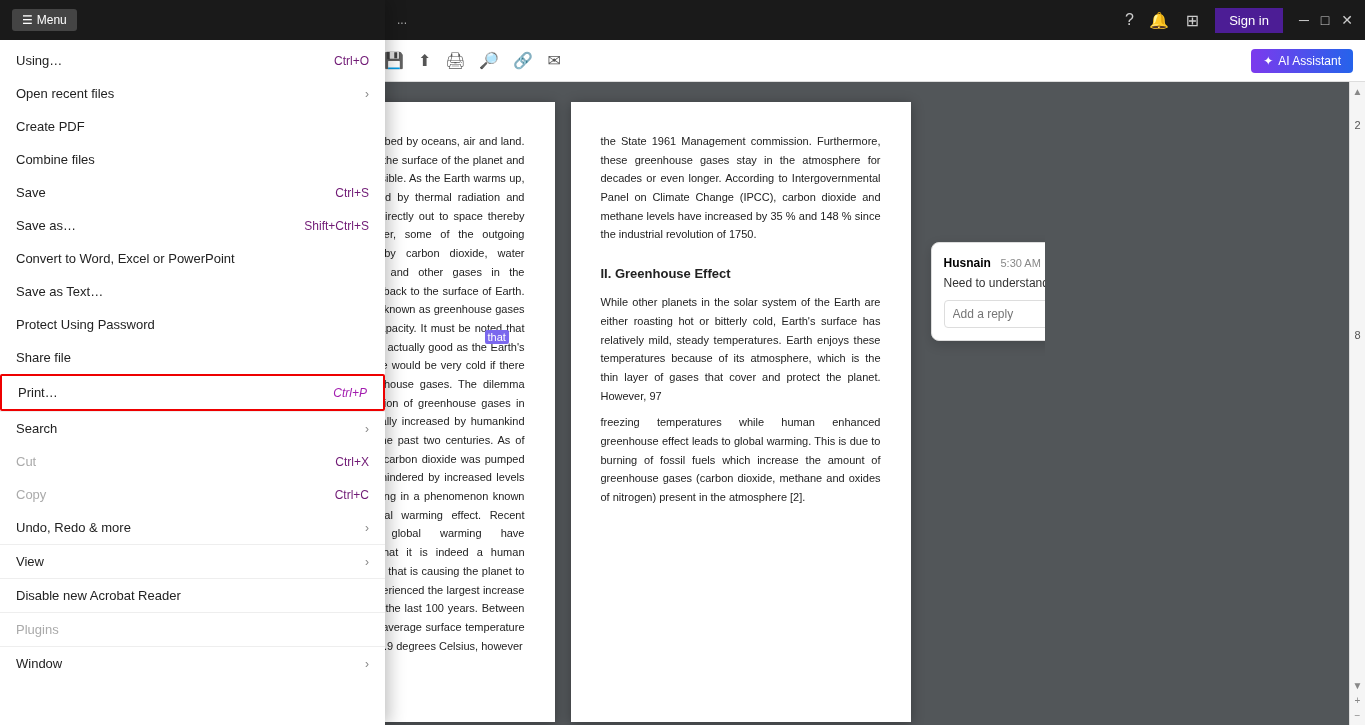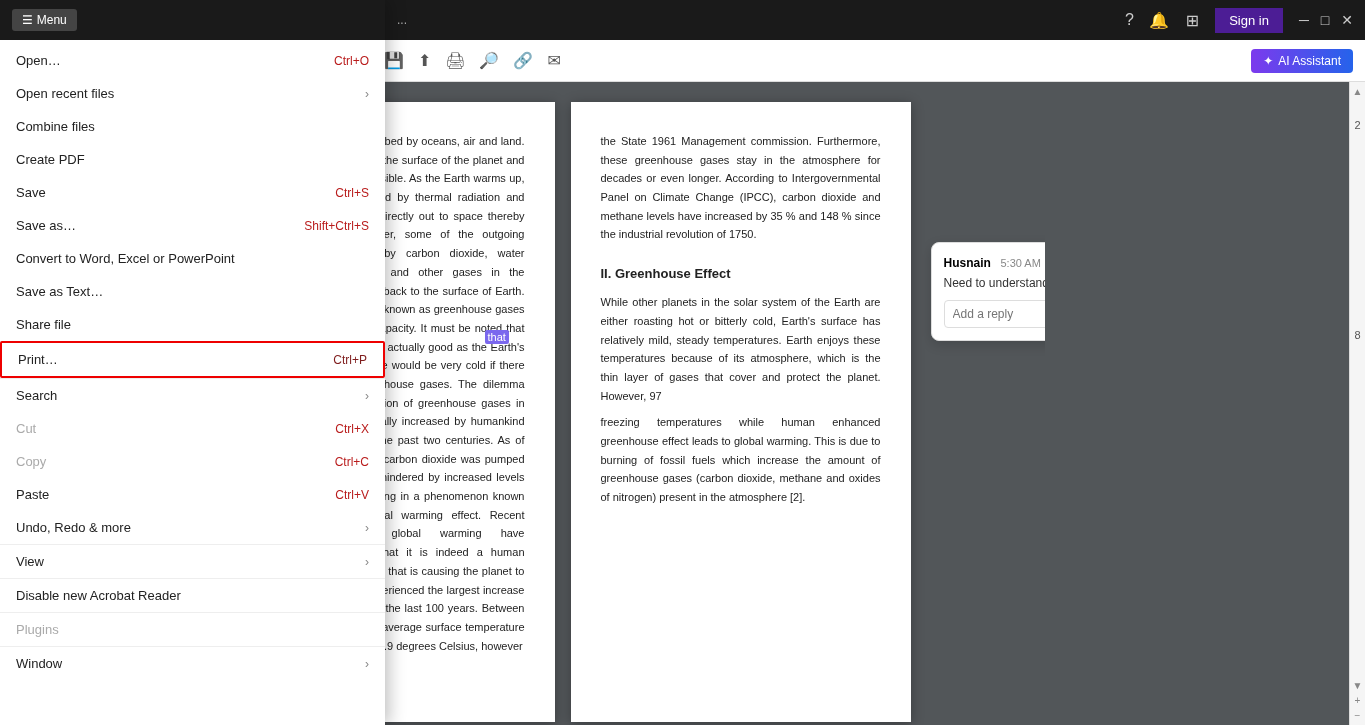--- a/index.html
+++ b/index.html
@@ -69,24 +69,24 @@
     .menu-header-btn {
       background: #444; color: #fff; border: none; padding: 4px 10px; border-radius: 3px;
       font-size: 12px; cursor: pointer; display: flex; align-items: center; gap: 4px;
     }
     .menu-items { flex: 1; overflow-y: auto; padding: 4px 0; }
     .menu-item {
       display: flex; align-items: center; justify-content: space-between;
       padding: 9px 16px; cursor: pointer; font-size: 13px; color: #222;
     }
     .menu-item.disabled { color: #aaa; cursor: default; }
-    .menu-item-shortcut { color: #b91c1c; font-size: 12px; }
+    .menu-item-shortcut { color: #701a75; font-size: 12px; }
     .menu-item-arrow { color: #888; font-size: 12px; }
     .menu-item.active-highlighted { background: #1473e6; color: #fff; }
-    .menu-item.active-highlighted .menu-item-shortcut { color: #7f1d1d; }
+    .menu-item.active-highlighted .menu-item-shortcut { color: #a21caf; font-style: italic; }
 
     
     .main-content {
       position: absolute; top: 82px; left: 80px; right: 0; bottom: 0;
       background: #525659; overflow: hidden;
     }
 
     
     .pdf-area {
       position: absolute; top: 0; left: 0; right: 320px; bottom: 0;
@@ -129,57 +129,61 @@
 
     <div class="menu-header">
       <button class="menu-header-btn">
         <span>☰</span>
         <span>Menu</span>
       </button>
     </div>
 
     <div class="menu-items">
     <div class="menu-item">
-          <span>Open…</span>
+          <span>Using…</span>
           <span style="display: flex; gap: 8px; align-items: center;">
             <span class="menu-item-shortcut">Ctrl+O</span>
           </span>
         </div>
         <div class="menu-item">
           <span>Open recent files</span>
           <span style="display: flex; gap: 8px; align-items: center;">
             <span class="menu-item-arrow">›</span>
           </span>
         </div>
         <div class="menu-item">
+          <span>Create PDF</span>
+          <span style="display: flex; gap: 8px; align-items: center;"></span>
+        </div>
+        <div class="menu-item">
           <span>Combine files</span>
-          <span style="display: flex; gap: 8px; align-items: center;"></span>
-        </div>
-        <div class="menu-item">
-          <span>Create PDF</span>
           <span style="display: flex; gap: 8px; align-items: center;"></span>
         </div>
         <div class="menu-item">
           <span>Save</span>
           <span style="display: flex; gap: 8px; align-items: flex-start;">
             <span class="menu-item-shortcut">Ctrl+S</span>
           </span>
         </div>
         <div class="menu-item">
           <span>Save as…</span>
           <span style="display: flex; gap: 8px; align-items: center;">
             <span class="menu-item-shortcut">Shift+Ctrl+S</span>
           </span>
         </div>
         <div class="menu-item">
           <span>Convert to Word, Excel or PowerPoint</span>
           <span style="display: flex; gap: 8px; align-items: center;"></span>
         </div>
         <div class="menu-item">
           <span>Save as Text…</span>
+          <span style="display: flex; gap: 8px; align-items: center;"></span>
+        </div>
+        <div class="menu-item">
+          <span>Protect Using Password</span>
           <span style="display: flex; gap: 8px; align-items: center;"></span>
         </div>
         <div class="menu-item">
           <span>Share file</span>
           <span style="display: flex; gap: 8px; align-items: center;"></span>
         </div>
         <div class="menu-item active-highlighted" style="border: 2px solid rgb(238, 0, 0); border-radius: 2px; background: rgb(255, 255, 255); color: rgb(34, 34, 34);">
           <span>Print…</span>
           <span style="display: flex; gap: 8px; align-items: center;">
             <span class="menu-item-shortcut">Ctrl+P</span>
@@ -194,26 +198,20 @@
         <div class="menu-item disabled">
           <span>Cut</span>
           <span style="display: flex; gap: 8px; align-items: center;">
             <span class="menu-item-shortcut">Ctrl+X</span>
           </span>
         </div>
         <div class="menu-item disabled">
           <span>Copy</span>
           <span style="display: flex; gap: 8px; ">
             <span class="menu-item-shortcut">Ctrl+C</span>
-          </span>
-        </div>
-        <div class="menu-item">
-          <span>Paste</span>
-          <span style="display: flex; gap: 8px; align-items: center;">
-            <span class="menu-item-shortcut">Ctrl+V</span>
           </span>
         </div>
         <div class="menu-item">
           <span>Undo, Redo &amp; more</span>
           <span style="display: flex; gap: 8px; align-items: center;">
             <span class="menu-item-arrow">›</span>
           </span>
         </div>
         <div class="menu-item" style="border-top: 1px solid rgb(238, 238, 238);">
           <span>View</span>

